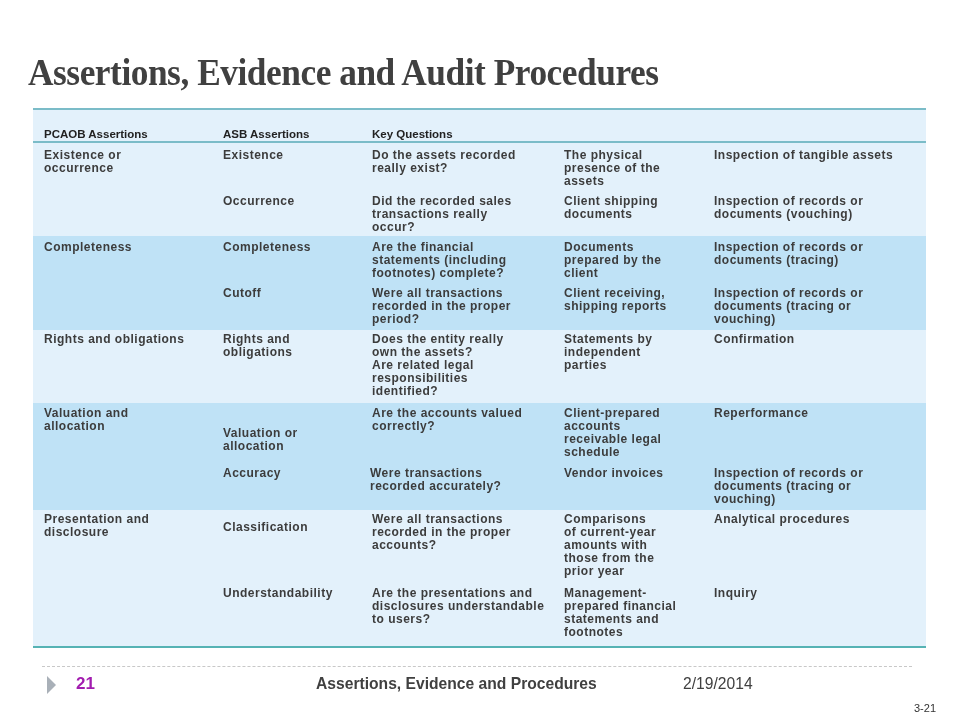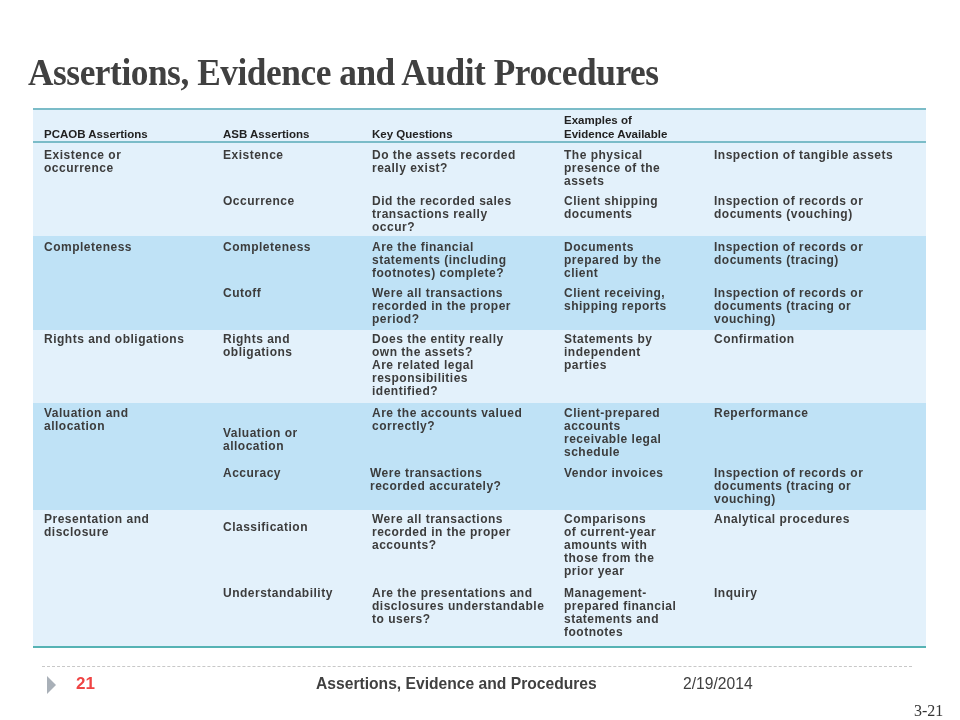--- a/index.html
+++ b/index.html
@@ -42,52 +42,50 @@
     position: absolute; left: 42px; top: 666px; width: 870px; height: 0;
     border-top: 1px dashed #c8c8c8;
   }
   .footer-arrow {
     position: absolute; left: 47px; top: 676px; width: 0; height: 0;
     border-top: 9px solid transparent; border-bottom: 9px solid transparent;
     border-left: 9px solid #a9b0b8;
   }
   .footer-num {
     position: absolute; left: 76px; top: 674px;
-    font-size: 17px; font-weight: bold; color: #ef4444;
+    font-size: 17px; font-weight: bold; color: #a21caf;
   }
   .footer-title {
     position: absolute; left: 316px; top: 674px;
     font-size: 17px; font-weight: bold; color: #404040;
     transform: scaleX(0.92); transform-origin: left top; white-space: nowrap;
   }
   .footer-date {
     position: absolute; left: 683px; top: 674px;
     font-size: 17px; color: #404040; white-space: nowrap;
     transform: scaleX(0.92); transform-origin: left top;
   }
   .page-code {
     position: absolute; left: 914px; top: 702px;
-    font-family: Liberation Serif, serif; font-size: 16px; color: #333;
+    font-family: Liberation Sans, sans-serif; font-size: 11px; color: #333;
   }
 </style>
 </head>
 <body>
 
 <div class="slide-title">Assertions, Evidence and Audit Procedures</div>
 
 <div class="table-wrap">
 
   <div class="band" style="top:126px;height:94px;"></div>
   <div class="band" style="top:293px;height:107px;"></div>
 
   <div class="th" style="left:11px;top:17px;">PCAOB Assertions</div>
   <div class="th" style="left:190px;top:17px;">ASB Assertions</div>
   <div class="th" style="left:339px;top:17px;">Key Questions</div>
-  <div class="th" style="left:531px;top:3px;">Examples of
-Evidence Available</div>
   <div class="hdr-line"></div>
 
   <div>
     <div class="cell" style="left:11px;top:39px;">Existence or
 occurrence</div>
     <div class="cell" style="left:190px;top:39px;">Existence</div>
     <div class="cell" style="left:339px;top:39px;">Do the assets recorded
 really exist?</div>
     <div class="cell" style="left:531px;top:39px;">The physical
 presence of the

